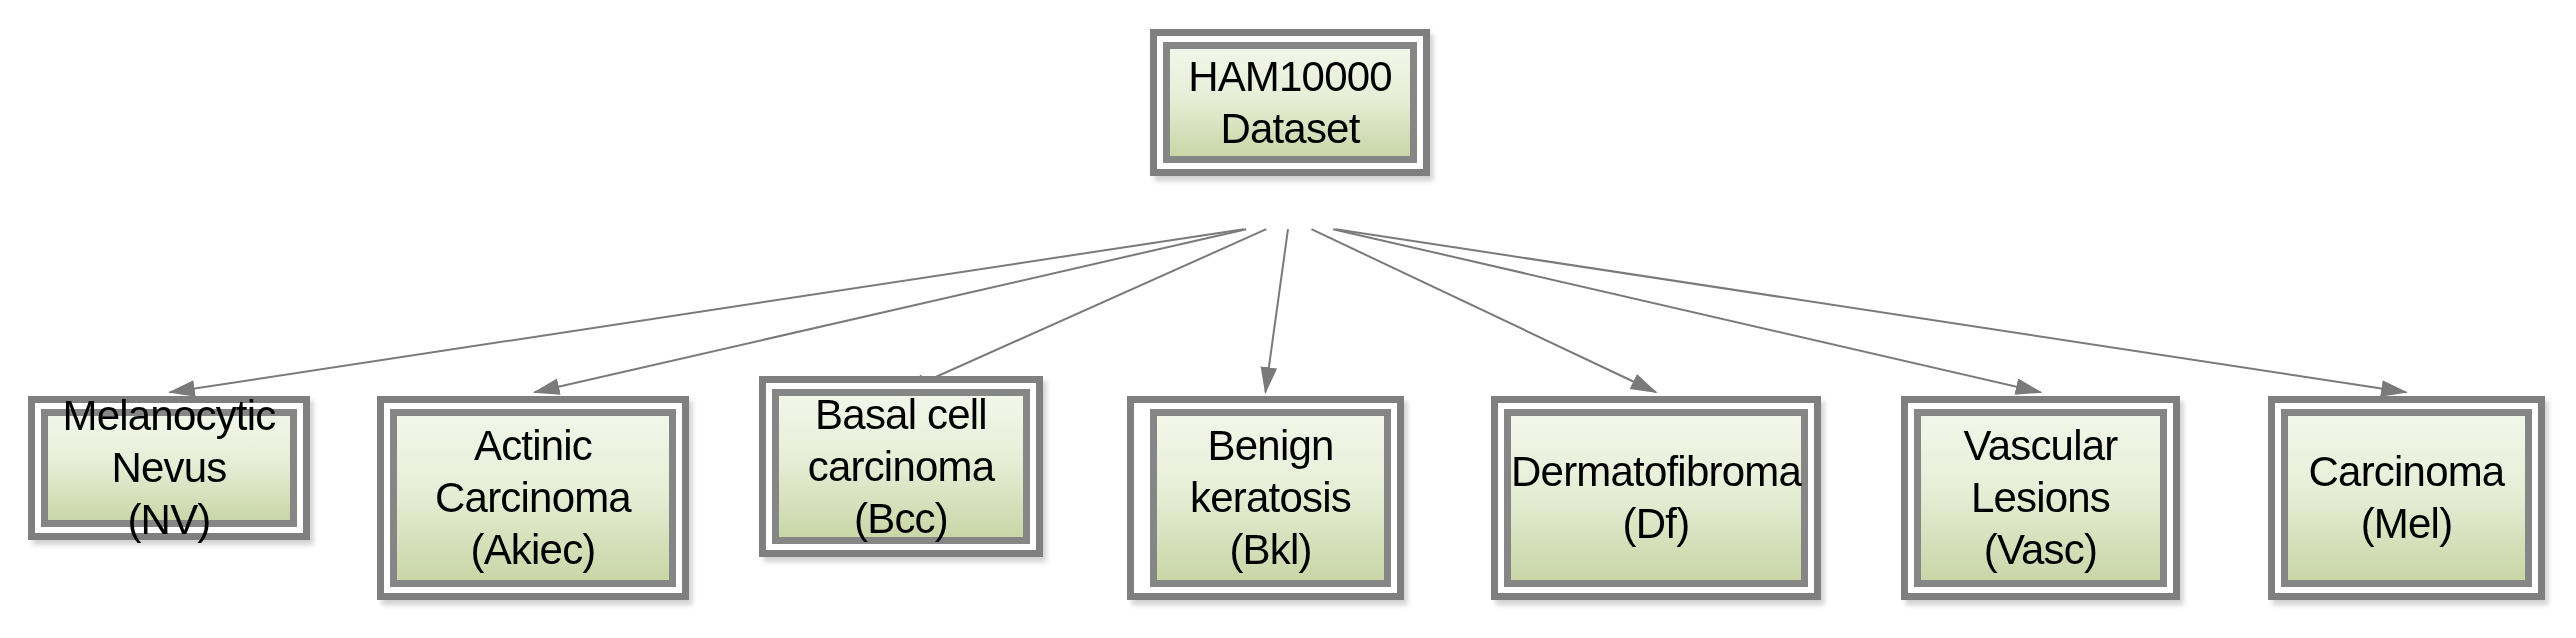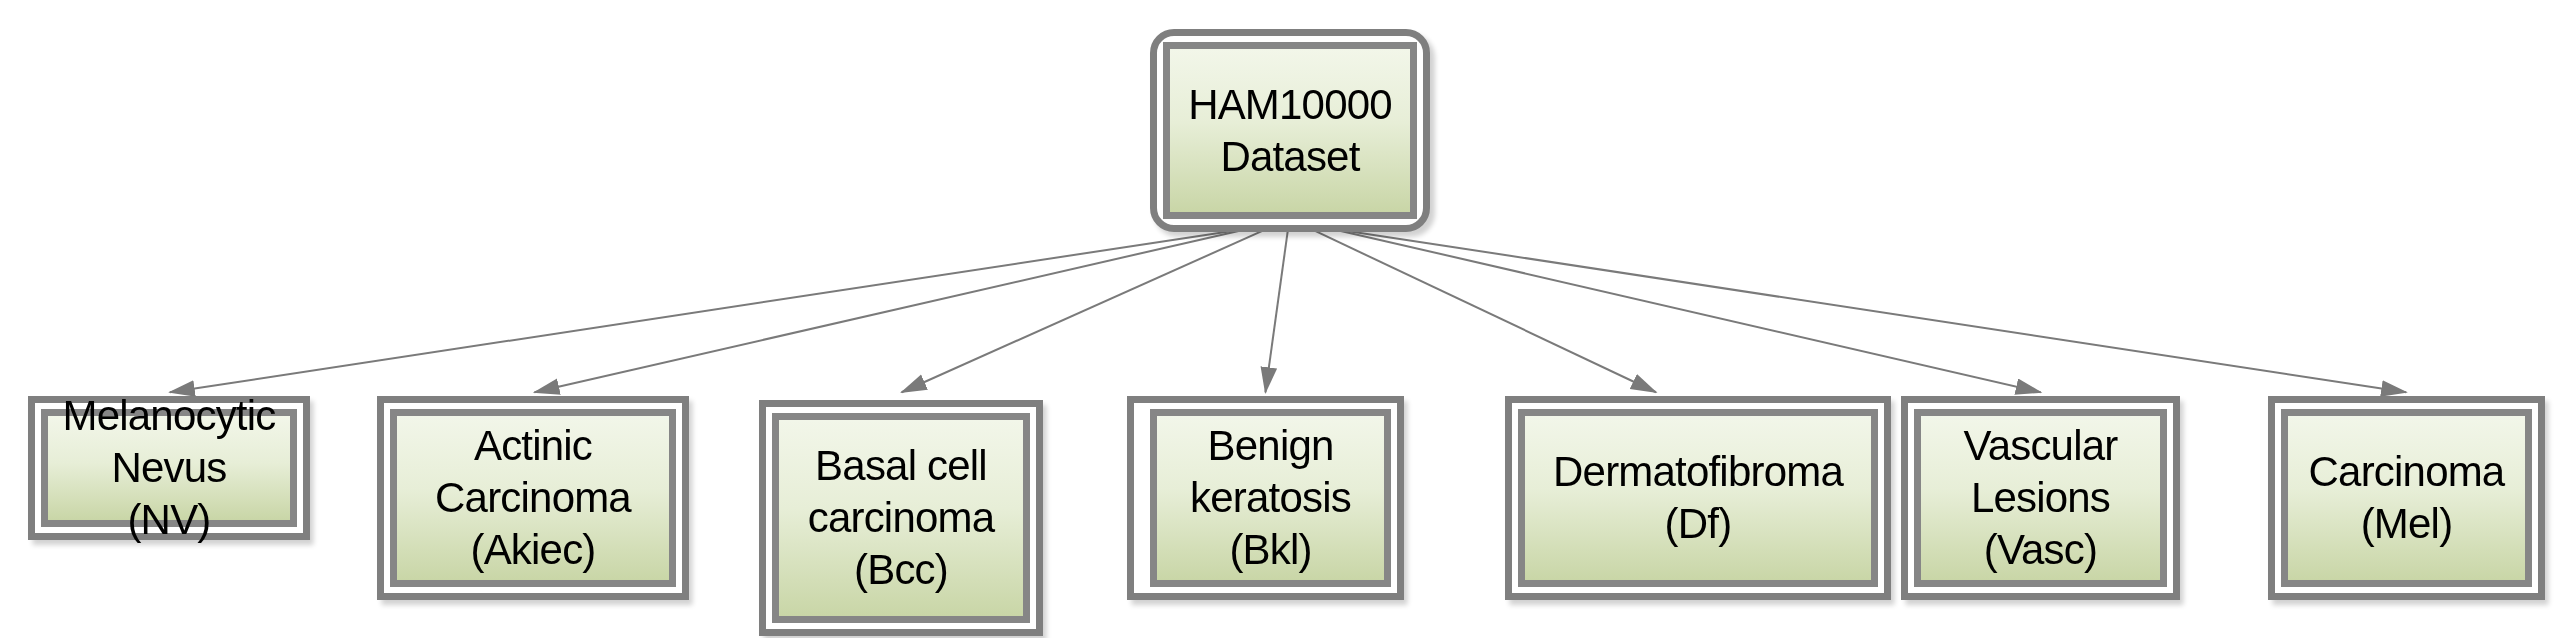--- a/index.html
+++ b/index.html
@@ -44,26 +44,26 @@
     text-align: center;
   }
   .node-label {
     white-space: pre-line;
     color: #000000;
     font-size: 42px;
     line-height: 52px;
     letter-spacing: -0.8px;
   }
   
-  .node-root  { left: 1150px; top: 29px;  width: 280px; height: 203px; border-radius: 24px; }
+  .node-root  { left: 1150px; top: 29px;  width: 280px; height: 147px; }
   .node-c1    { left: 28px;   top: 396px; width: 282px; height: 144px; }
   .node-c2    { left: 377px;  top: 396px; width: 312px; height: 204px; }
-  .node-c3    { left: 759px;  top: 400px; width: 284px; height: 236px; }
+  .node-c3    { left: 759px;  top: 376px; width: 284px; height: 181px; }
   .node-c4    { left: 1127px; top: 396px; width: 277px; height: 204px; padding-left: 16px; }
-  .node-c5    { left: 1491px; top: 396px; width: 386px; height: 204px; margin-left: 14px; }
+  .node-c5    { left: 1491px; top: 396px; width: 330px; height: 204px; }
   .node-c6    { left: 1901px; top: 396px; width: 279px; height: 204px; }
   .node-c7    { left: 2268px; top: 396px; width: 277px; height: 204px; }
   .connector-line {
     stroke: #7a7a7a;
     stroke-width: 2.4;
     fill: none;
   }
 </style>
 </head>
 <body>

